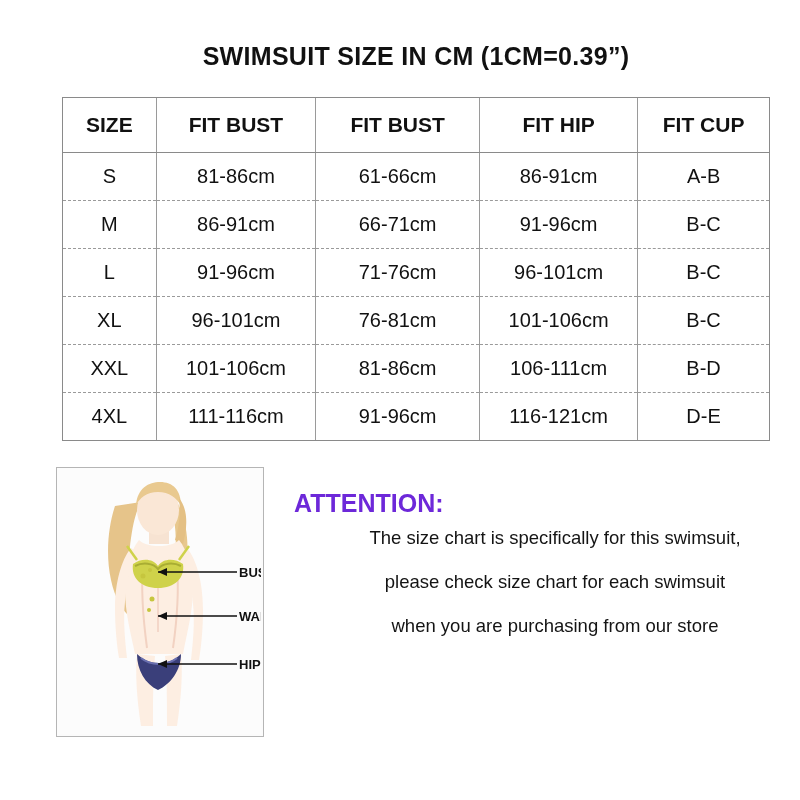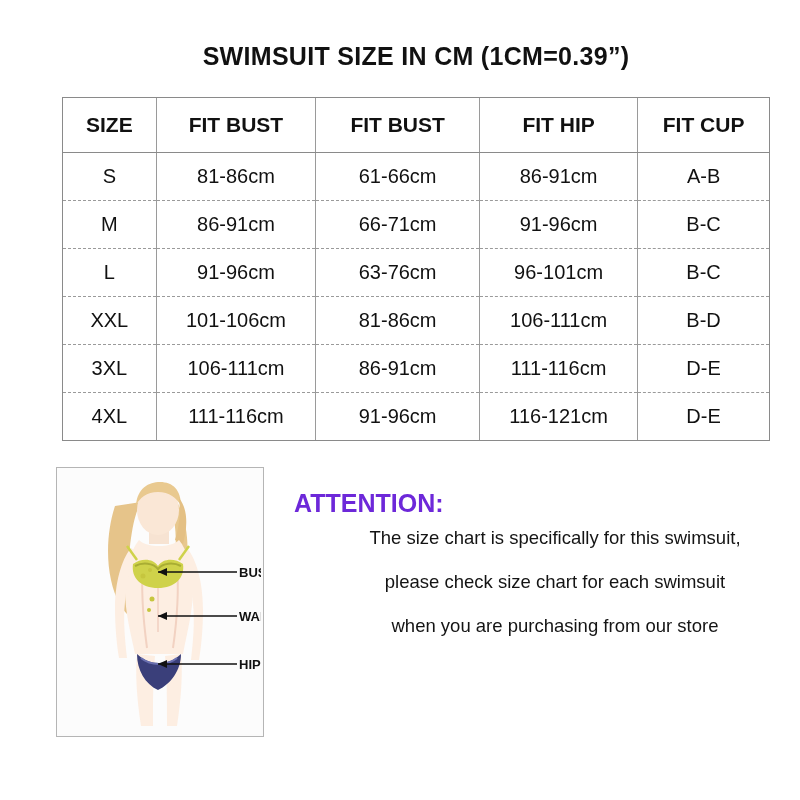--- a/index.html
+++ b/index.html
@@ -152,37 +152,37 @@
         <tr>
           <td class="c0">M</td>
           <td>86-91cm</td>
           <td>66-71cm</td>
           <td>91-96cm</td>
           <td>B-C</td>
         </tr>
         <tr>
           <td class="c0">L</td>
           <td>91-96cm</td>
-          <td>63-76cm</td>
+          <td>71-76cm</td>
           <td>96-101cm</td>
+          <td>B-C</td>
+        </tr>
+        <tr>
+          <td class="c0">XL</td>
+          <td>96-101cm</td>
+          <td>76-81cm</td>
+          <td>101-106cm</td>
           <td>B-C</td>
         </tr>
         <tr>
           <td class="c0">XXL</td>
           <td>101-106cm</td>
           <td>81-86cm</td>
           <td>106-111cm</td>
           <td>B-D</td>
-        </tr>
-        <tr>
-          <td class="c0">3XL</td>
-          <td>106-111cm</td>
-          <td>86-91cm</td>
-          <td>111-116cm</td>
-          <td>D-E</td>
         </tr>
         <tr>
           <td class="c0">4XL</td>
           <td>111-116cm</td>
           <td>91-96cm</td>
           <td>116-121cm</td>
           <td>D-E</td>
         </tr>
       </tbody>
     </table>

